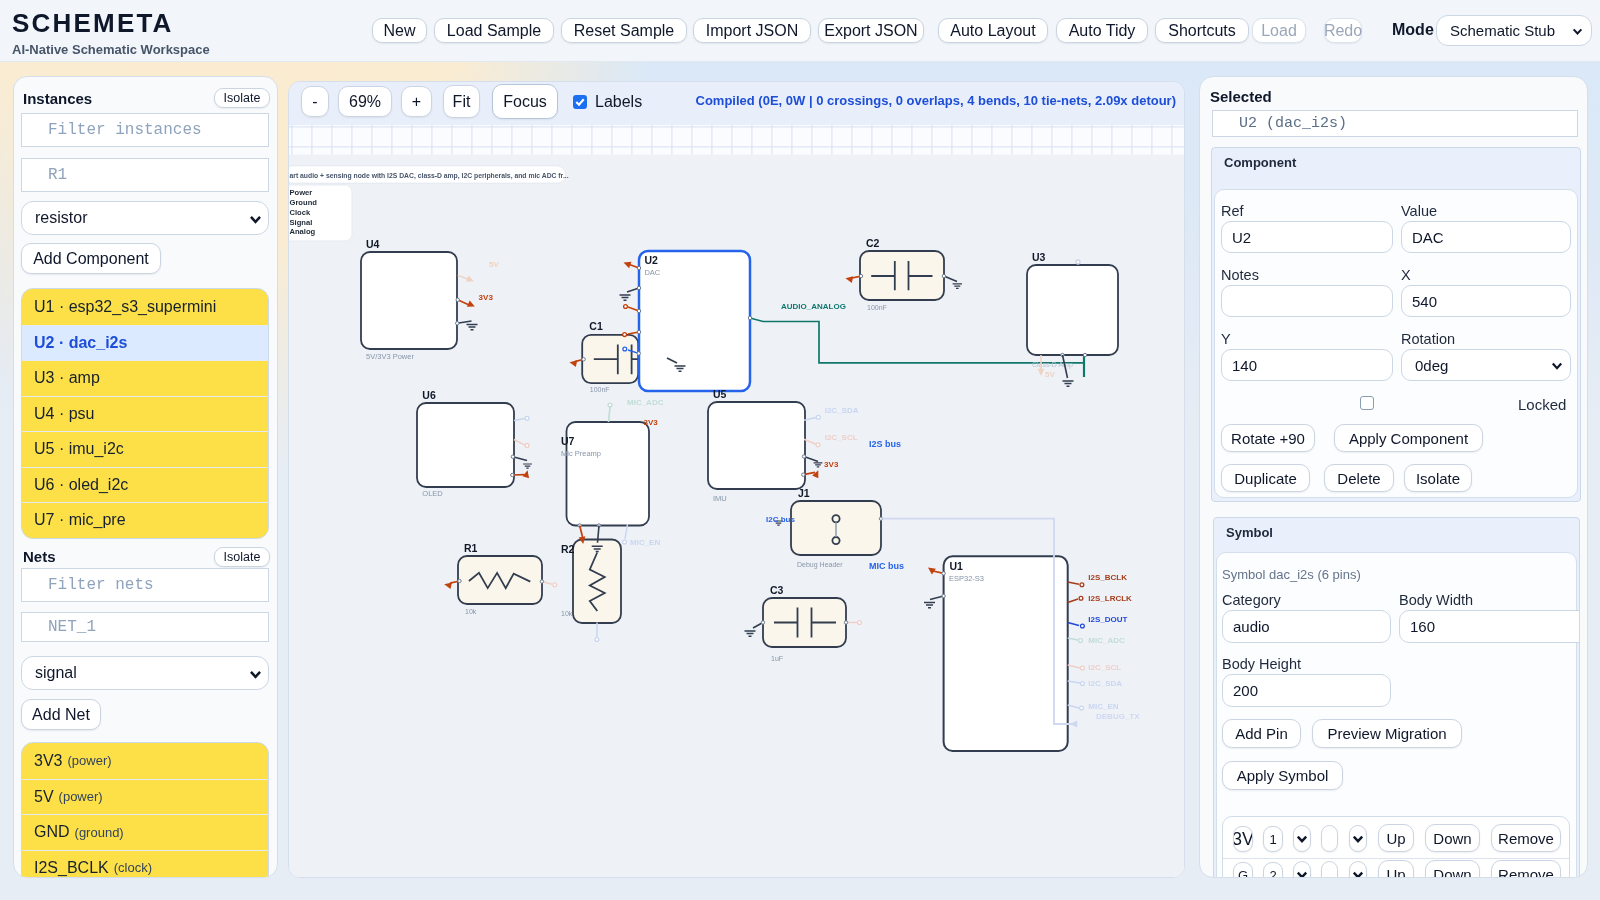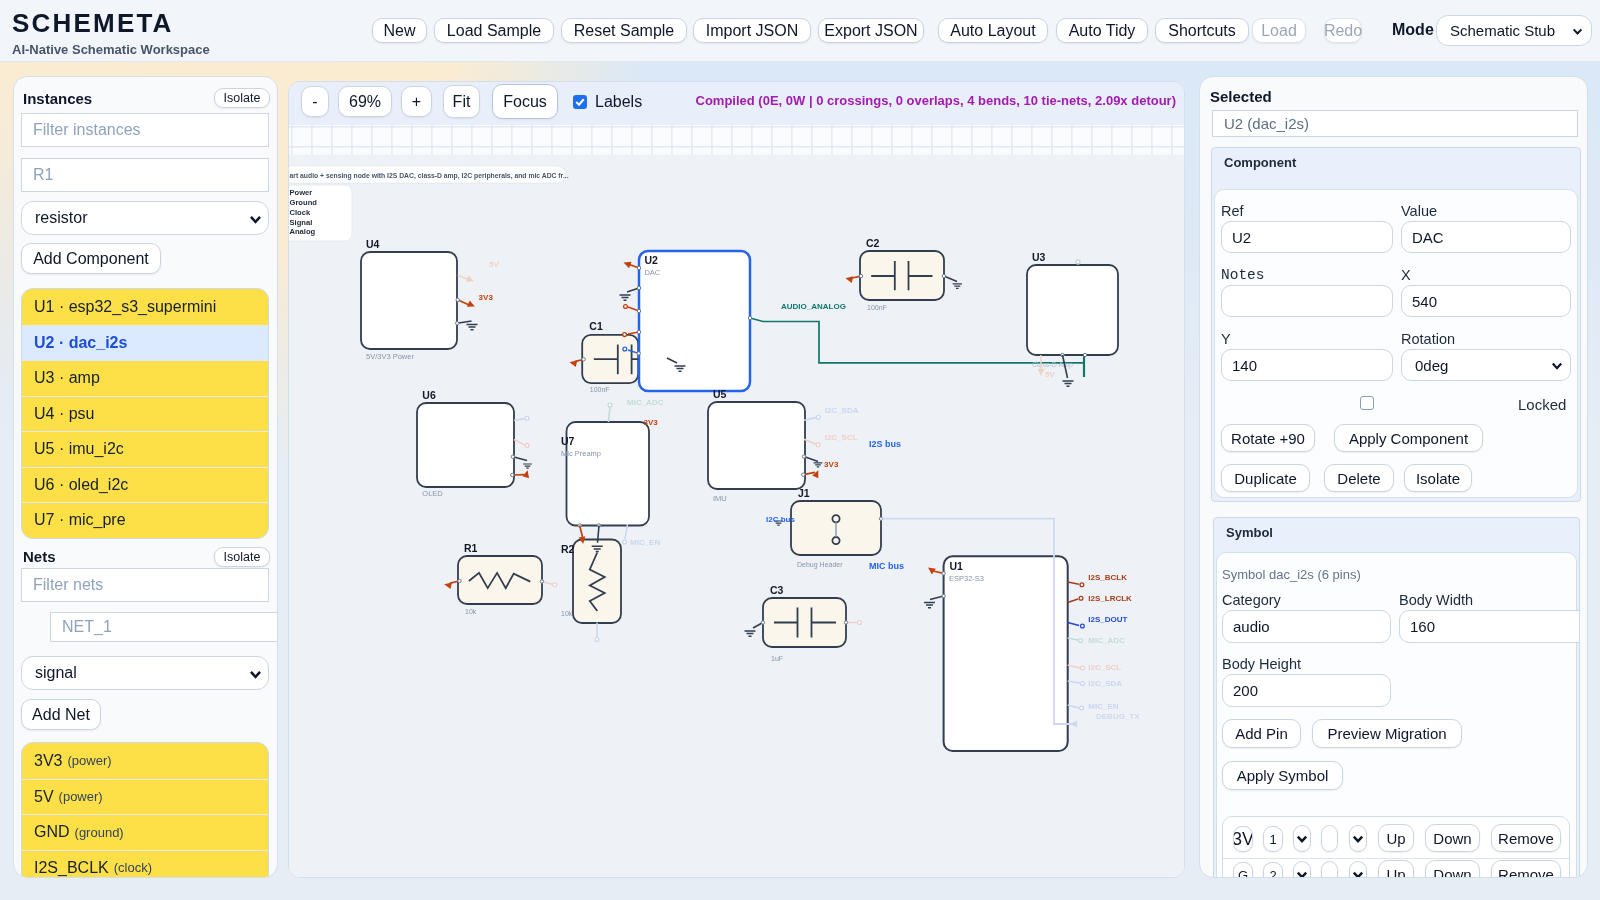--- a/index.html
+++ b/index.html
@@ -12,21 +12,21 @@
   position:relative;
 }
 .hdr { position:absolute; left:0; top:0; width:1600px; height:62px; background:#f2f5fa; border-bottom:1px solid #e2e8f0; }
 .logo { position:absolute; left:12px; top:8px; font-size:26px; font-weight:800; letter-spacing:2.2px; color:#0f172a; }
 .sub { position:absolute; left:12px; top:42px; font-size:13px; font-weight:700; color:#475569; }
 .btn { position:absolute; display:flex; align-items:center; justify-content:center; background:#fff; border:1px solid #cbd5e1; border-radius:10px; font-size:16px; color:#0f172a; box-shadow:0 1px 2px rgba(15,23,42,.07); }
 .btn.dis { color:#9aa7b8; border-color:#dbe3ec; }
 .hbtn { top:18px; height:25px; }
 .panel { position:absolute; background:#f8fafc; border:1px solid #d5dfeb; border-radius:14px; }
 .lbl-b { font-weight:700; font-size:15px; color:#0f172a; }
-.inp { position:absolute; background:#fff; border:1px solid #cbd7e4; border-radius:0; font-size:16px; color:#0f172a; display:flex; align-items:center; padding-left:11px; }
+.inp { position:absolute; background:#fff; border:1px solid #cbd7e4; border-radius:0; font-size:16px; color:#0f172a; display:flex; align-items:center; padding-left:26px;font-family:Liberation Mono, monospace; }
 .ph { color:#8fa3bd; }
 .sel { position:absolute; background:#fff; border:1px solid #cbd7e4; border-radius:12px; font-size:16px; color:#0f172a; display:flex; align-items:center; padding-left:13px; }
 .sel .chev { position:absolute; right:10px; top:50%; margin-top:-5px; width:9px; height:9px; }
 .chev svg { display:block; }
 .list { position:absolute; background:#fde047; border:1px solid #cfdae8; border-radius:12px; overflow:hidden; }
 .row { height:35.5px; display:flex; align-items:center; padding-left:12px; font-size:16px; color:#16202e; border-top:1px solid #e4eaf2; }
 .row:first-child { border-top:none; }
 .row.selected { background:#dbeafe; color:#1d4ed8; font-weight:700; }
 .row small { font-size:13px; color:#32435c; margin-left:5px; }
 .card { position:absolute; background:#e9effb; border:1px solid #ccd9e8; border-radius:4px; overflow:hidden; }
@@ -79,21 +79,21 @@
     <div class="row selected">U2 · dac_i2s</div>
     <div class="row">U3 · amp</div>
     <div class="row">U4 · psu</div>
     <div class="row">U5 · imu_i2c</div>
     <div class="row">U6 · oled_i2c</div>
     <div class="row">U7 · mic_pre</div>
   </div>
   <div class="lbl-b" style="position:absolute; left:9px; top:471px;">Nets</div>
   <div class="btn" style="left:200px; top:470px; width:56px; height:20px; font-size:12.5px; border-radius:9px;">Isolate</div>
   <div class="inp ph" style="left:7px; top:491px; width:248px; height:34px;">Filter nets</div>
-  <div class="inp ph" style="left:7px; top:535px; width:248px; height:30px;margin-left:29px;">NET_1</div>
+  <div class="inp ph" style="left:7px; top:535px; width:248px; height:30px;">NET_1</div>
   <div class="sel" style="left:7px; top:579px; width:248px; height:34px;">signal
     <span class="chev">
         <svg width="13" height="13" viewBox="0 0 10 10">
           <path d="M1.5 3 L5 6.8 L8.5 3" fill="none" stroke="#0f172a" stroke-width="1.9"></path>
         </svg>
       </span>
   </div>
   <div class="btn" style="left:7px; top:622px; width:80px; height:31px;">Add Net</div>
   <div class="list" style="left:7px; top:665px; width:248px; height:136px; border-radius:12px 12px 0 0;">
     <div class="row">3V3 <small>(power)</small></div>
@@ -109,21 +109,21 @@
     <div class="btn" style="left:49px; top:4px; width:54px; height:31px;">69%</div>
     <div class="btn" style="left:112px; top:4px; width:31px; height:31px;">+</div>
     <div class="btn" style="left:154px; top:3px; width:37px; height:33px;">Fit</div>
     <div class="btn" style="left:203px; top:2px; width:66px; height:35px; border-color:#b6c6da;">Focus</div>
     <div style="position:absolute; left:284px; top:13px; width:14px; height:14px; background:#1d6ff2; border-radius:3px;">
       <svg width="14" height="14" viewBox="0 0 15 15">
           <path d="M3.5 7.5 L6.4 10.4 L11.5 4.6" fill="none" stroke="#fff" stroke-width="2.2"></path>
         </svg>
     </div>
     <div style="position:absolute; left:306px; top:11px; font-size:16px;">Labels</div>
-    <div style="position:absolute; right:8px; top:11px; font-size:13px; font-weight:700; color:#a21caf;">Compiled (0E, 0W | 0 crossings, 0 overlaps, 4 bends, 10 tie-nets, 2.09x detour)</div>
+    <div style="position:absolute; right:8px; top:11px; font-size:13px; font-weight:700; color:#1d4ed8;">Compiled (0E, 0W | 0 crossings, 0 overlaps, 4 bends, 10 tie-nets, 2.09x detour)</div>
   </div>
 
   <svg width="895" height="753" viewBox="289 124 895 753" style="position:absolute; left:0; top:43px; display:block;">
 <defs>
 <pattern id="g" width="20" height="20" patternUnits="userSpaceOnUse" x="291.4" y="125.4">
 <path d="M0 0.5H20M0.5 0V20" fill="none" stroke="#d7e0f1" stroke-width="1"></path>
 </pattern>
 <g id="gnd">
           <path d="M-5.5 0H5.5M-3.5 2.6H3.5M-1.5 5.2H1.5" fill="none" stroke-width="1.5"></path>
         </g>
@@ -329,21 +329,21 @@
   <div class="lbl-b" style="position:absolute; left:10px; top:11px;">Selected</div>
   <div class="inp" style="left:12px; top:33px; width:366px; height:27px; color:#5b6f88; font-size:15px;">U2 (dac_i2s)</div>
 
   <div class="card" style="left:11px; top:70px; width:370px; height:355px;">
     <div class="cin" style="top:41px; bottom:3px;"></div>
     <div class="card-h">Component</div>
     <div class="flab" style="left:9px; top:55px;">Ref</div>
     <div class="flab" style="left:189px; top:55px;">Value</div>
     <div class="finp" style="left:9px; top:73px; width:172px; height:32px;">U2</div>
     <div class="finp" style="left:189px; top:73px; width:170px; height:32px;">DAC</div>
-    <div class="flab" style="left:9px; top:119px;font-family:Liberation Mono, monospace;">Notes</div>
+    <div class="flab" style="left:9px; top:119px;">Notes</div>
     <div class="flab" style="left:189px; top:119px;">X</div>
     <div class="finp" style="left:9px; top:137px; width:172px; height:32px;"></div>
     <div class="finp" style="left:189px; top:137px; width:170px; height:32px;">540</div>
     <div class="flab" style="left:9px; top:183px;">Y</div>
     <div class="flab" style="left:189px; top:183px;">Rotation</div>
     <div class="finp" style="left:9px; top:201px; width:172px; height:32px;">140</div>
     <div class="sel" style="left:189px; top:201px; width:170px; height:32px; font-size:15px; border-radius:10px;">0deg
       <span class="chev">
           <svg width="12" height="12" viewBox="0 0 10 10">
             <path d="M1.5 3 L5 6.8 L8.5 3" fill="none" stroke="#0f172a" stroke-width="1.9"></path>

